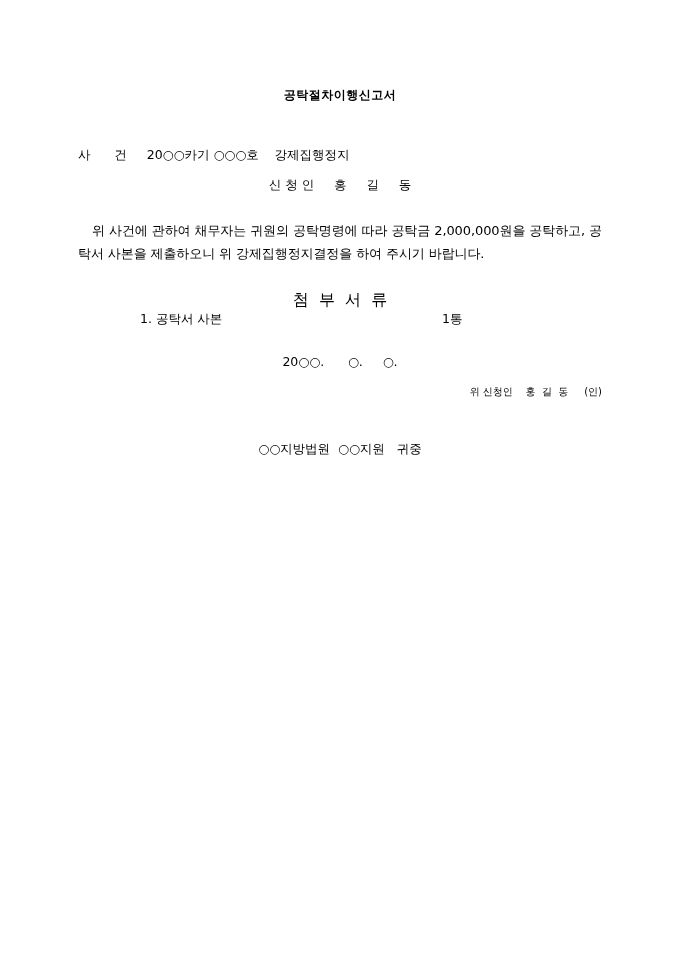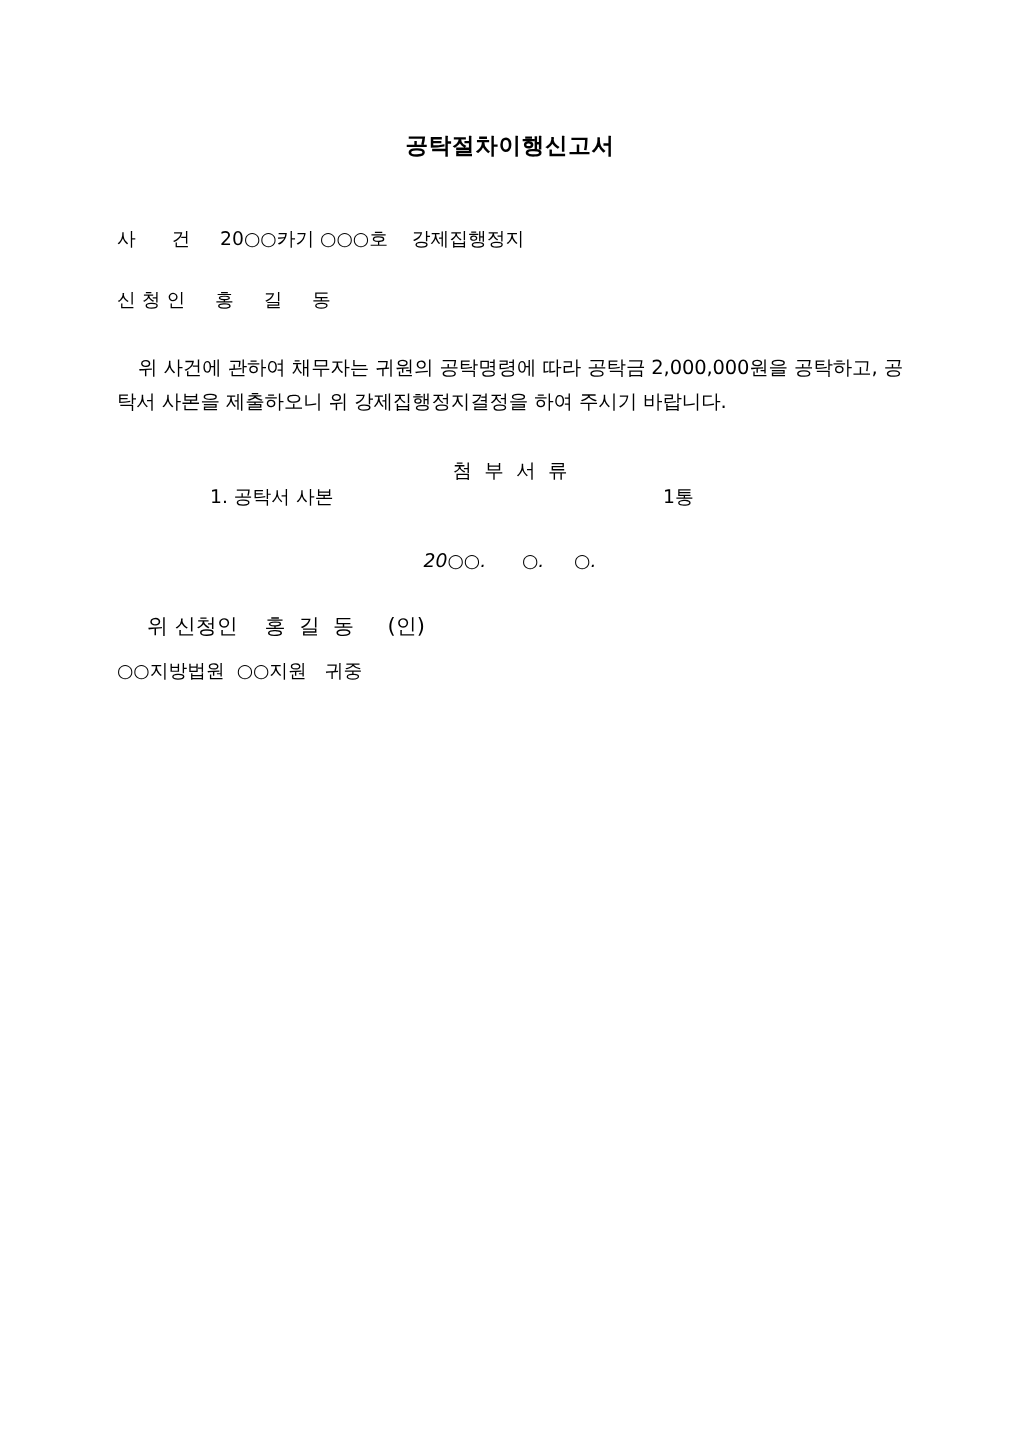--- a/index.html
+++ b/index.html
@@ -17,48 +17,48 @@
   }
   .page {
     position: relative;
     width: 680px;
     height: 962px;
     box-sizing: border-box;
     padding: 0 78px;
   }
   .doc-title {
     text-align: center;
-    font-size: 15px;
+    font-size: 12px;
     font-weight: bold;
     letter-spacing: 0.5px;
     margin-top: 88px;
     margin-bottom: 0;
     line-height: 1.2;
   }
   .field-row {
     font-size: 12.5px;
     line-height: 1.2;
     white-space: pre;
     margin: 0;
   }
   .row-case { margin-top: 45px; }
-  .row-applicant { margin-top: 26px; }
+  .row-applicant { margin-top: 15px; text-align: center; }
   .row-respondent { margin-top: 26px; }
 
   .body-para {
     font-size: 13px;
     line-height: 1.75;
     margin-top: 28px;
     text-align: justify;
     text-indent: 14px;
     letter-spacing: -0.1px;
   }
   .attach-heading {
     text-align: center;
-    font-size: 13px;
+    font-size: 16px;
     margin-top: 24px;
     white-space: pre;
   }
   .attach-list {
     padding-left: 62px;
     font-size: 12.5px;
   }
   .attach-item {
     position: relative;
     white-space: pre;
@@ -66,33 +66,33 @@
   .attach-item .count {
     position: absolute;
     left: 302px;
     top: 0;
   }
   .date-line {
     text-align: center;
     font-size: 12.5px;
     margin-top: 26px;
     white-space: pre;
-    font-style: italic;
   }
   .sign-line {
-    text-align: left;
-    font-size: 14px;
-    margin-top: 28px;
+    text-align: right;
+    font-size: 10px;
+    margin-top: 16px;
     white-space: pre;
     padding-left: 20px;
   }
   .court-line {
     font-size: 12.5px;
-    margin-top: 12px;
+    margin-top: 42px;
     white-space: pre;
+    text-align: center;
   }
 </style>
 </head>
 <body>
 
 <div class="page">
 
   <h1 class="doc-title">공탁절차이행신고서</h1>
 
   <div class="field-row row-case"><span>사      건</span><span>     </span><span>20○○카기 ○○○호    강제집행정지</span></div>

